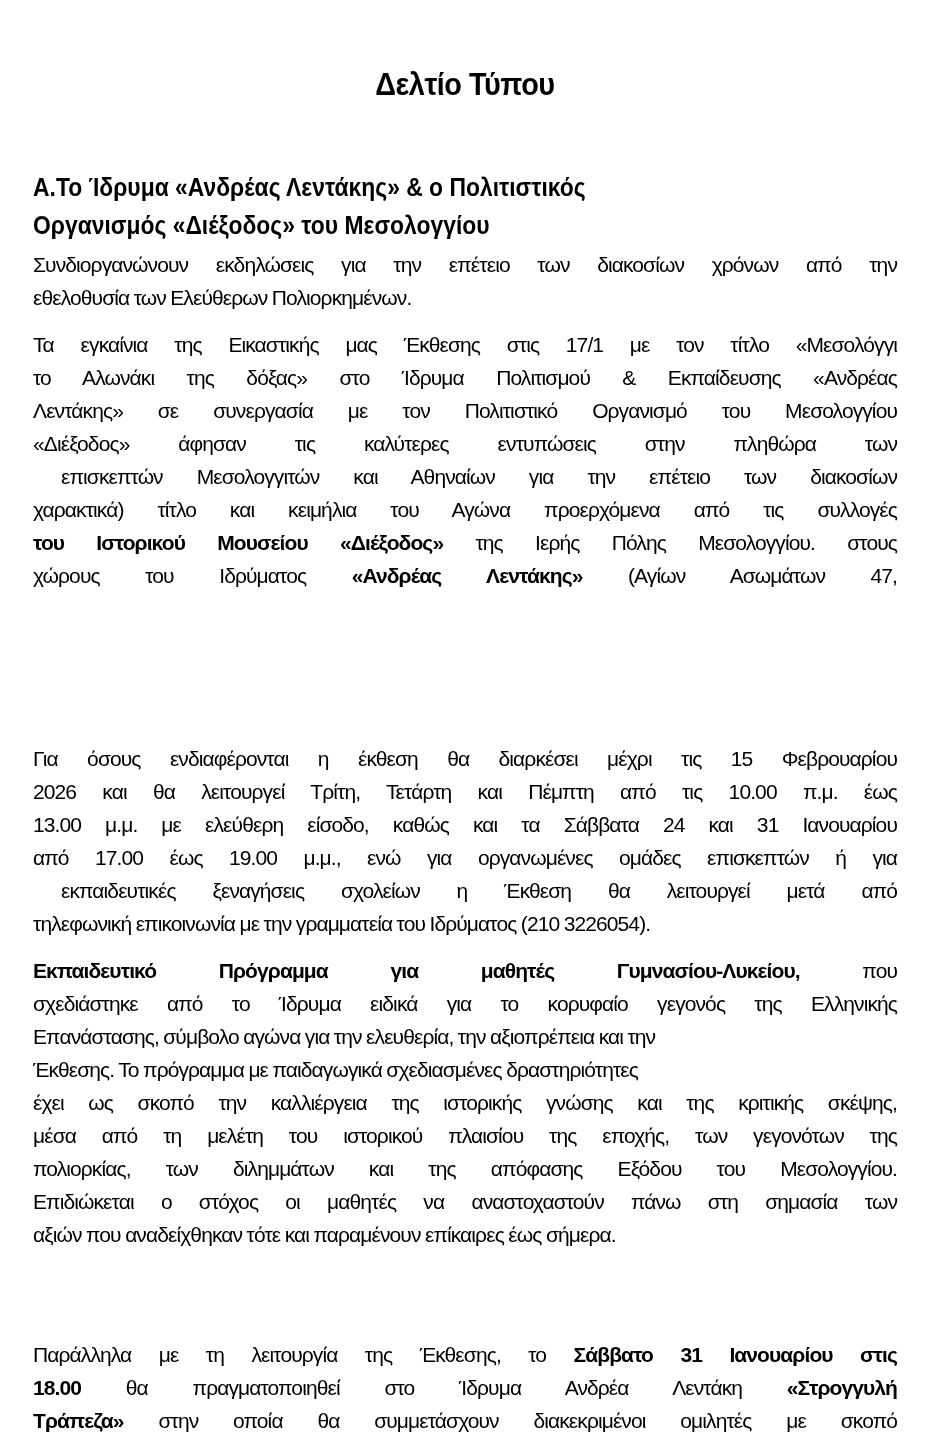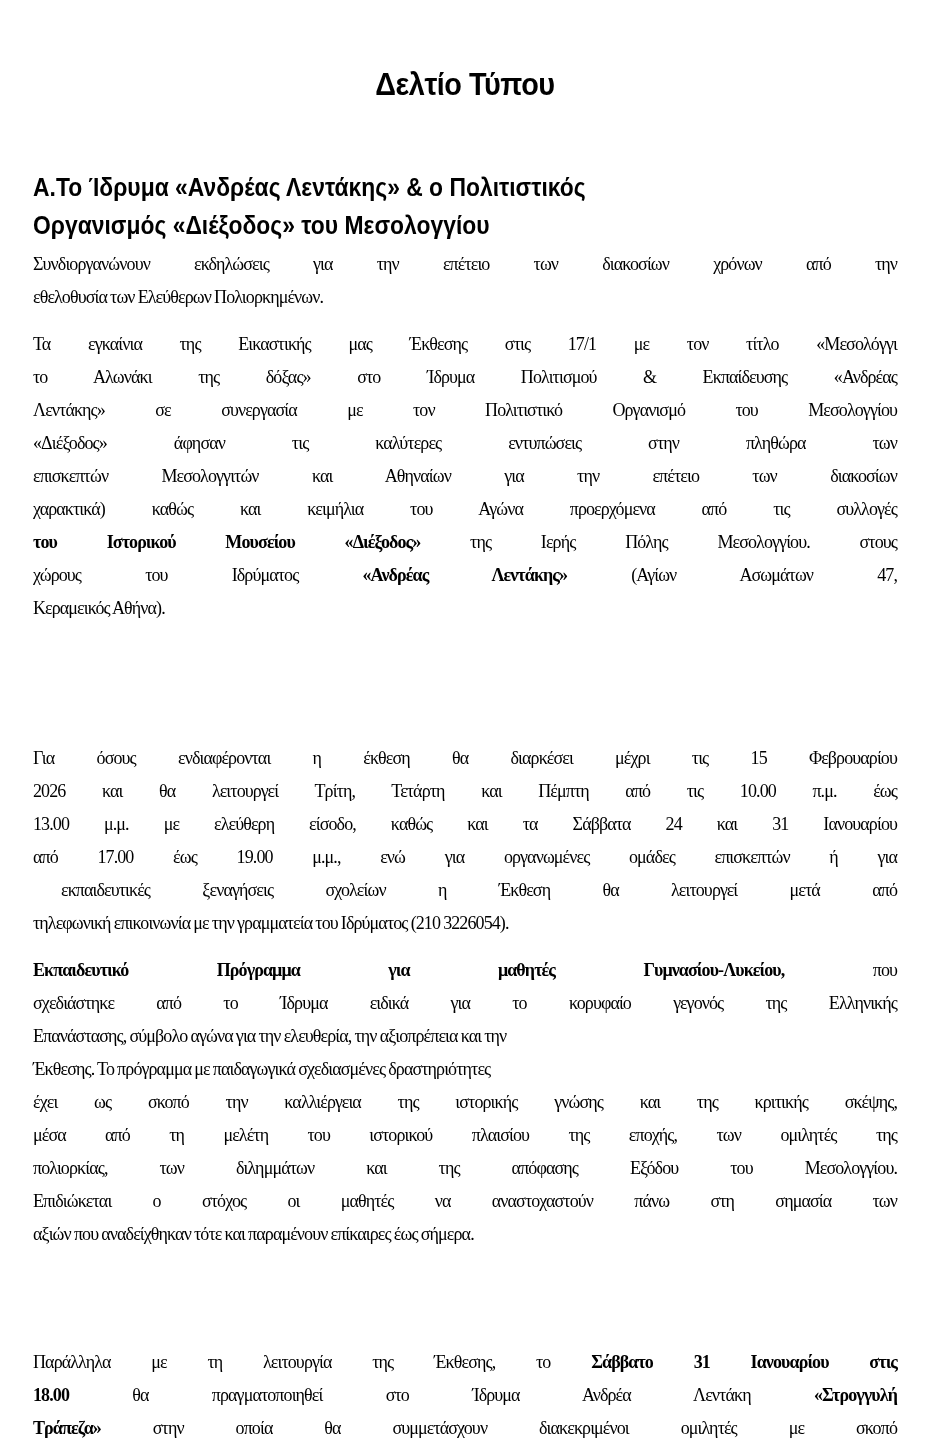--- a/index.html
+++ b/index.html
@@ -15,22 +15,22 @@
     font-family: "Liberation Sans", sans-serif; transform: scaleX(0.9);
   }
   .heading {
     position: absolute; top: 168px; left: 0; width: 900px;
     font-size: 26px; font-weight: bold; line-height: 38px;
     font-family: "Liberation Sans", sans-serif;
     transform-origin: left top; transform: scaleX(0.88);
   }
   .para {
     position: absolute; left: 0; width: 864px;
-    font-size: 18px; line-height: 33px; text-align: justify;
-    font-family: Liberation Serif, serif;
+    font-size: 21px; line-height: 33px; text-align: justify;
+    font-family: Liberation Sans, sans-serif;
   }
   .para .ln { display: block; white-space: nowrap; text-align-last: justify; transform-origin: left top; }
   .para .ln.last { text-align-last: left; }
   .squeeze { letter-spacing: -0.9px; word-spacing: -0.5px; }
   b { font-weight: bold; }
 </style>
 </head>
 <body>
 
 <div class="page">
@@ -45,47 +45,46 @@
   <div class="para squeeze" style="top:248px;">
     <span class="ln" style="display: block;">Συνδιοργανώνουν εκδηλώσεις για την επέτειο των διακοσίων χρόνων από την</span>
     <span class="ln last" style="display: block;">εθελοθυσία των Ελεύθερων Πολιορκημένων.</span>
   </div>
 
   <div class="para squeeze" style="top:328px;">
     <span class="ln" style="display: block;"> Τα εγκαίνια της Εικαστικής μας Έκθεσης στις 17/1 με τον τίτλο «Μεσολόγγι</span>
     <span class="ln" style="display: block;">το Αλωνάκι της δόξας»  στο Ίδρυμα Πολιτισμού &amp; Εκπαίδευσης «Ανδρέας</span>
     <span class="ln" style="display: block;">Λεντάκης» σε συνεργασία με τον  Πολιτιστικό Οργανισμό  του Μεσολογγίου</span>
     <span class="ln" style="display: block;">«Διέξοδος» άφησαν τις καλύτερες εντυπώσεις στην πληθώρα των</span>
-    <span class="ln" style="display: block;">επισκεπτών Μεσολογγιτών και Αθηναίων  για την επέτειο των διακοσίων</span>
-    <span class="ln" style="display: block;">χαρακτικά) καθώς και κειμήλια του Αγώνα προερχόμενα από τις συλλογές</span>
+    <span class="ln" style="display: block; margin-left: 28px;">επισκεπτών Μεσολογγιτών και Αθηναίων  για την επέτειο των διακοσίων</span>
+    <span class="ln" style="display: block;">χαρακτικά) τίτλο και κειμήλια του Αγώνα προερχόμενα από τις συλλογές</span>
     <span class="ln" style="display: block;"><b>του Ιστορικού Μουσείου «Διέξοδος»</b><span> της Ιερής Πόλης  Μεσολογγίου. στους</span></span>
     <span class="ln" style="display: block;"><span>χώρους του Ιδρύματος </span><b>«Ανδρέας Λεντάκης»</b><span> (Αγίων Ασωμάτων 47,</span></span>
-    <span class="ln last" style="display: block;">Κεραμεικός Αθήνα).</span>
   </div>
 
   <div class="para squeeze" style="top:742px;">
     <span class="ln" style="display: block;">Για όσους ενδιαφέρονται η έκθεση θα διαρκέσει μέχρι τις 15 Φεβρουαρίου</span>
     <span class="ln" style="display: block;">2026  και θα λειτουργεί Τρίτη, Τετάρτη και Πέμπτη από τις 10.00 π.μ. έως</span>
     <span class="ln" style="display: block;">13.00 μ.μ. με ελεύθερη είσοδο, καθώς και τα Σάββατα 24 και 31 Ιανουαρίου</span>
     <span class="ln" style="display: block;">από 17.00 έως 19.00 μ.μ., ενώ για οργανωμένες ομάδες επισκεπτών ή για</span>
     <span class="ln" style="display: block; margin-left: 28px;">εκπαιδευτικές ξεναγήσεις σχολείων η Έκθεση θα λειτουργεί μετά από</span>
     <span class="ln last" style="display: block;">τηλεφωνική επικοινωνία με την γραμματεία του Ιδρύματος (210 3226054).</span>
   </div>
 
   <div class="para squeeze" style="top:954px;">
     <span class="ln" style="display: block;"><b>Εκπαιδευτικό Πρόγραμμα για μαθητές Γυμνασίου-Λυκείου,</b><span> που</span></span>
     <span class="ln" style="display: block;">σχεδιάστηκε από το Ίδρυμα ειδικά για το κορυφαίο γεγονός της Ελληνικής</span>
     <span class="ln last" style="display: block;">Επανάστασης, σύμβολο αγώνα για την ελευθερία, την αξιοπρέπεια και την</span>
     <span class="ln last" style="display: block;">Έκθεσης. Το πρόγραμμα με παιδαγωγικά σχεδιασμένες δραστηριότητες</span>
     <span class="ln" style="display: block;">έχει ως σκοπό την καλλιέργεια της ιστορικής γνώσης και της κριτικής σκέψης,</span>
-    <span class="ln" style="display: block;">μέσα από τη μελέτη του ιστορικού πλαισίου της εποχής, των ομιλητές της</span>
+    <span class="ln" style="display: block;">μέσα από τη μελέτη του ιστορικού πλαισίου της εποχής, των γεγονότων της</span>
     <span class="ln" style="display: block;">πολιορκίας, των διλημμάτων και της απόφασης Εξόδου του Μεσολογγίου.</span>
     <span class="ln" style="display: block;">Επιδιώκεται ο στόχος οι μαθητές να αναστοχαστούν πάνω στη σημασία των</span>
     <span class="ln last" style="display: block;">αξιών που αναδείχθηκαν τότε και παραμένουν επίκαιρες έως σήμερα.</span>
   </div>
 
-  <div class="para squeeze" style="top:1338px;margin-top:8px;">
+  <div class="para squeeze" style="top:1338px;">
     <span class="ln" style="display: block;"><span>Παράλληλα με τη λειτουργία της Έκθεσης, το </span><b>Σάββατο 31 Ιανουαρίου στις</b></span>
     <span class="ln" style="display: block;"><b>18.00</b><span> θα πραγματοποιηθεί  στο Ίδρυμα Ανδρέα Λεντάκη </span><b>«Στρογγυλή</b></span>
     <span class="ln" style="display: block;"><b>Τράπεζα»</b><span> στην οποία θα συμμετάσχουν  διακεκριμένοι ομιλητές με σκοπό</span></span>
   </div>
 
 </div>
 
 </body></html>

